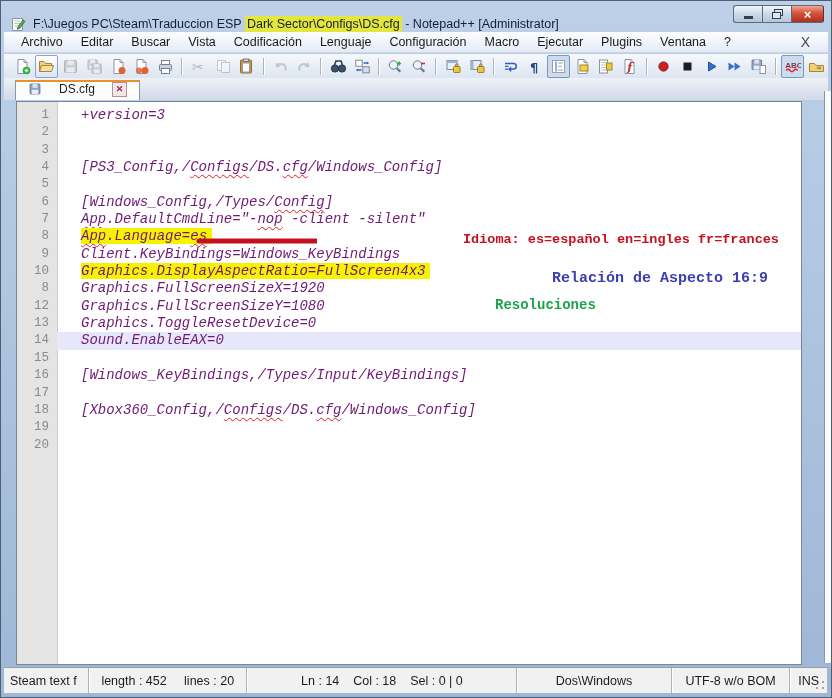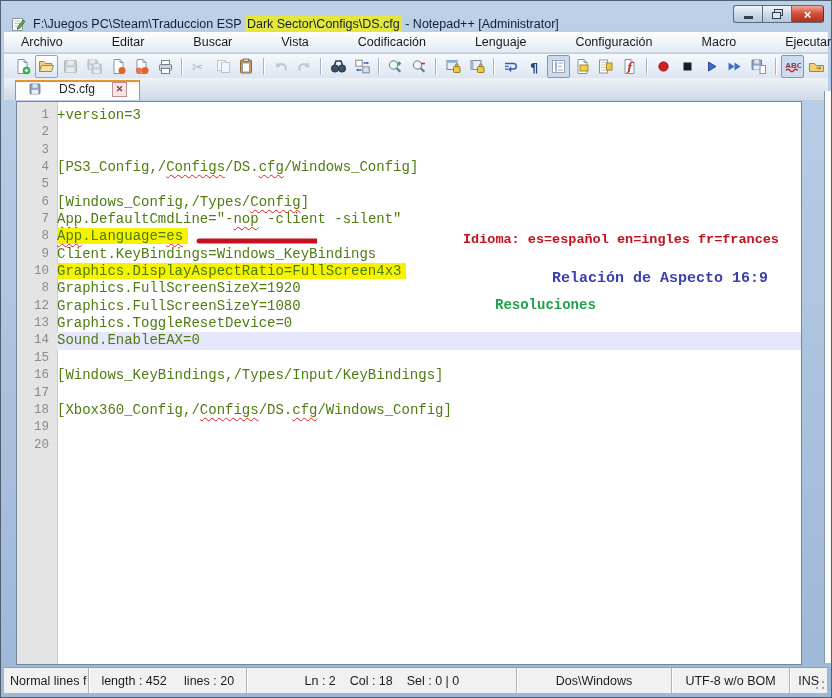--- a/index.html
+++ b/index.html
@@ -19,21 +19,21 @@
         display:flex;align-items:center;justify-content:center;box-sizing:border-box;}
   .wbtn:first-child{border-radius:3px 0 0 3px;}
   .wbtn-close{width:33px;border-right:1px solid #5a3030;border-radius:0 3px 3px 0;
         background:linear-gradient(#f0a898,#d4523c 45%,#b03020);color:#fff;
         font-weight:bold;font-size:13px;line-height:1;}
   .glyph-min{width:9px;height:3px;background:#30404e;margin-top:7px;}
   
   .menubar{position:absolute;top:31px;left:3px;right:3px;height:21px;
            background:linear-gradient(#fdfdfe,#e4ebf5);border-bottom:1px solid #cdd8e6;
            display:flex;align-items:center;padding:0 8px;font-size:12.5px;color:#1a1a1a;
-           box-sizing:border-box;gap:31px;}
+           box-sizing:border-box;}
   .menu-item{padding:2px 9px;cursor:default;}
   .menu-spacer{flex:1;}
   .menu-close{color:#444;font-size:14px;padding:0 10px;}
   
   .toolbar{position:absolute;top:53px;left:3px;right:3px;height:24px;
            background:linear-gradient(#f6f9fc,#dce5f1);display:flex;align-items:center;
            padding-left:7px;box-sizing:border-box;}
   .tb{width:21px;height:21px;display:flex;align-items:center;justify-content:center;
       border:1px solid transparent;border-radius:2px;margin:0 0.5px;}
   .tb.disabled{filter:grayscale(1) opacity(.45);}
@@ -53,21 +53,21 @@
   
   .editor{position:absolute;left:15px;top:100px;width:786px;height:564px;
           background:#fff;border:1px solid #76879c;box-sizing:border-box;
           font-family:"Liberation Mono",monospace;font-size:14px;overflow:hidden;}
   .gutter-bg{position:absolute;left:0;top:0;bottom:0;width:40px;background:#e4e4e4;
           border-right:1px solid #cacaca;}
   .code-lines{position:relative;padding-top:5px;}
   .code-row{display:flex;height:17.35px;line-height:17.35px;position:relative;}
   .ln{width:40px;flex:0 0 auto;text-align:right;padding-right:8px;box-sizing:border-box;
       color:#8b8b8b;font-size:12.5px;}
-  .codecell{flex:1;padding-left:0;white-space:pre;color:#4d7c0f;}
+  .codecell{flex:1;padding-left:24px;white-space:pre;color:#701a75;font-style:italic;}
   .code-row.current .codecell{background:#e7e7fb;}
   .hl{background:#f6f200;padding-right:5px;}
   .sq{text-decoration:underline wavy #e02020 1px;text-underline-offset:3px;}
   .anno-svg{position:absolute;inset:0;pointer-events:none;}
   .anno-text{position:absolute;font-weight:bold;white-space:nowrap;pointer-events:none;}
   .anno-red{left:446px;top:130px;font-size:13.5px;}
   .anno-blue{left:535px;top:168px;font-size:15px;}
   .anno-green{left:478px;top:195px;font-size:14px;}
   .right-sliver{position:absolute;right:0;top:90px;bottom:34px;width:6px;background:#fbfbfb;
           border-left:1px solid #8a97a8;}
@@ -470,21 +470,21 @@
       <path id="anno-line-g2" d="M286 213 L462 206" stroke-width="6" fill="none" stroke-linecap="round" stroke="#1fa24c"></path>
     </svg>
     <div class="anno-text anno-red" id="anno-red" style="color: rgb(197, 16, 31);">Idioma: es=español en=ingles fr=frances</div>
     <div class="anno-text anno-blue" id="anno-blue" style="color: rgb(60, 63, 174);">Relación de Aspecto 16:9</div>
     <div class="anno-text anno-green" id="anno-green" style="color: rgb(31, 162, 76);">Resoluciones</div>
   </div>
 
   <div class="right-sliver"></div>
 
   <div class="statusbar">
-    <div class="sseg sseg-1">Normal lines f</div>
+    <div class="sseg sseg-1">Steam text f</div>
     <div class="sseg sseg-2">length : 452     lines : 20</div>
-    <div class="sseg sseg-3">Ln : 2    Col : 18    Sel : 0 | 0</div>
+    <div class="sseg sseg-3">Ln : 14    Col : 18    Sel : 0 | 0</div>
     <div class="sseg sseg-4">Dos\Windows</div>
     <div class="sseg sseg-5">UTF-8 w/o BOM</div>
     <div class="sseg sseg-6">INS</div>
     <div class="sseg grip"></div>
   </div>
 </div>
 
 </body></html>

